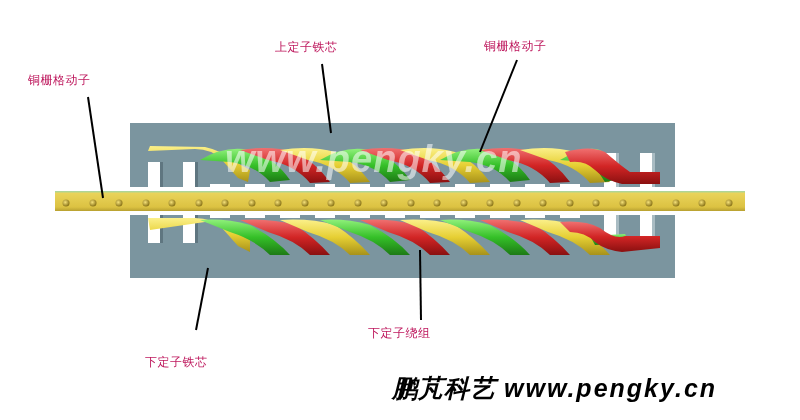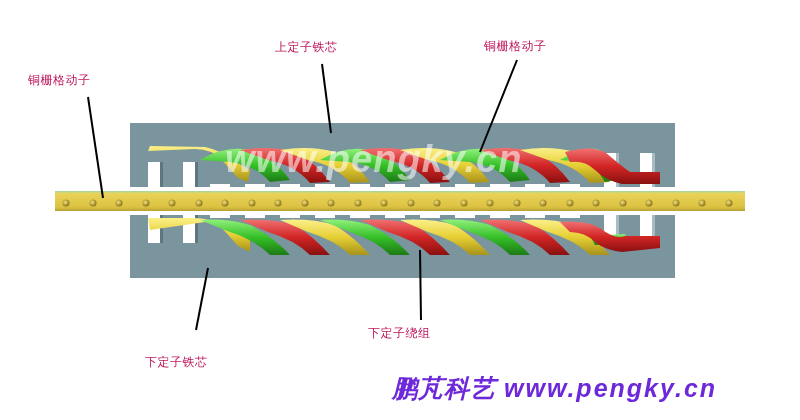--- a/index.html
+++ b/index.html
@@ -1,21 +1,21 @@
 <!DOCTYPE html>
 <html><head>
 <meta charset="utf-8">
 <style>
   html, body { margin:0; padding:0; background:#ffffff; }
   body { width:800px; height:420px; position:relative; overflow:hidden;
          font-family:"DejaVu Sans", sans-serif; }
   .label { position:absolute; font-size:12px; color:#be185d; white-space:nowrap; letter-spacing:0.5px; }
   #diagram { position:absolute; left:0; top:0; }
   .footer { position:absolute; left:392px; top:372px; font-size:25px; font-style:italic;
-            font-weight:bold; color:#6d28d9; white-space:nowrap; letter-spacing:1px;
+            font-weight:bold; color:#000000; white-space:nowrap; letter-spacing:1px;
             font-family:"DejaVu Sans", sans-serif; }
   .footer .url { font-family:"Liberation Sans", sans-serif; letter-spacing:2px; margin-left:8px; }
   .watermark { position:absolute; left:225px; top:138px; font-size:38px; font-style:italic;
                font-weight:bold; color:rgba(255,255,255,0.55); white-space:nowrap;
                font-family:"Liberation Sans", sans-serif; letter-spacing:1px; }
 </style>
 </head>
 <body>
 
 <svg id="diagram" width="800" height="420" viewBox="0 0 800 420" xmlns="http://www.w3.org/2000/svg">

